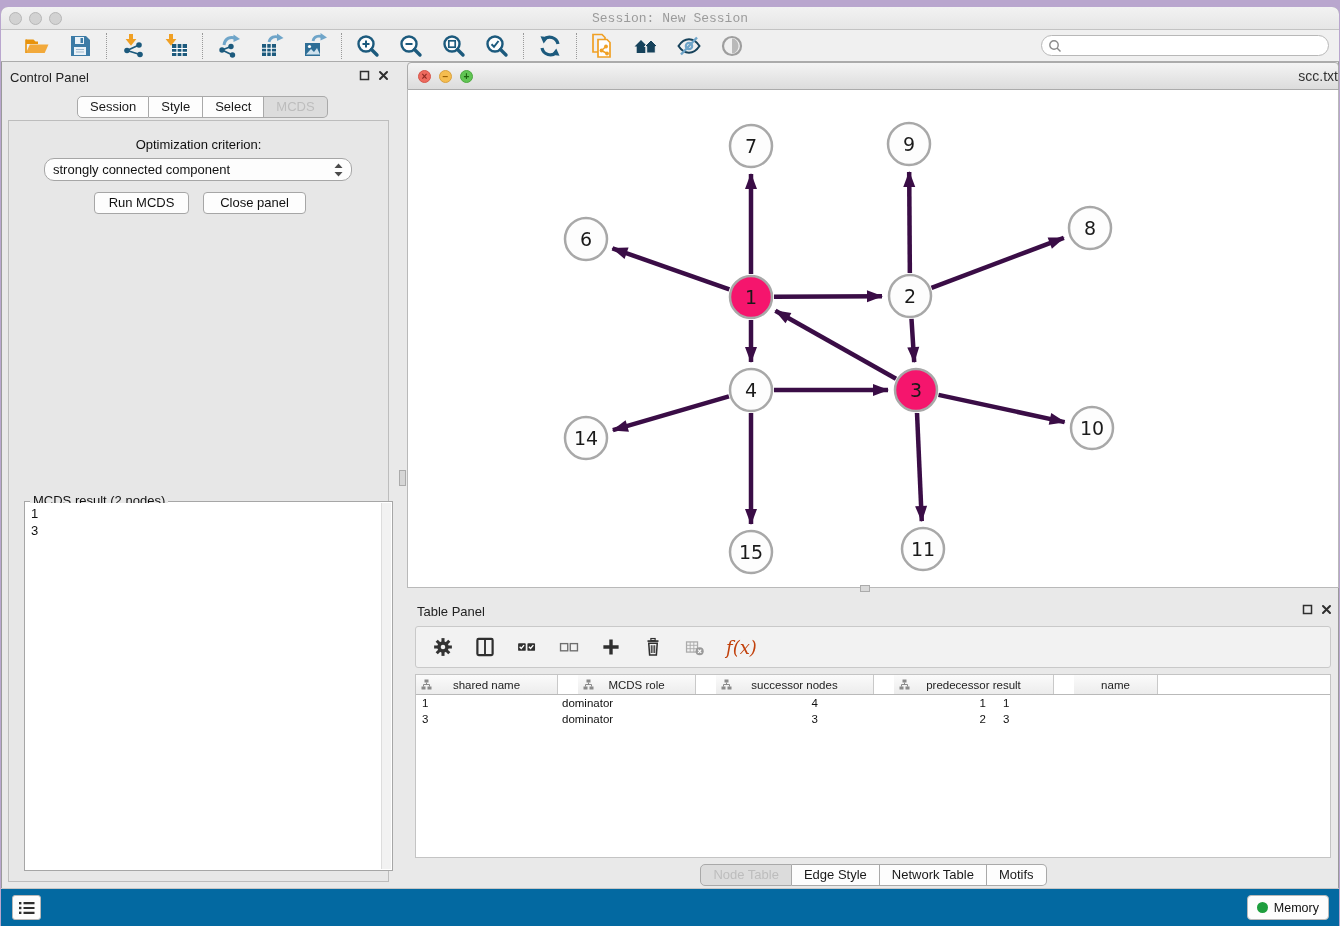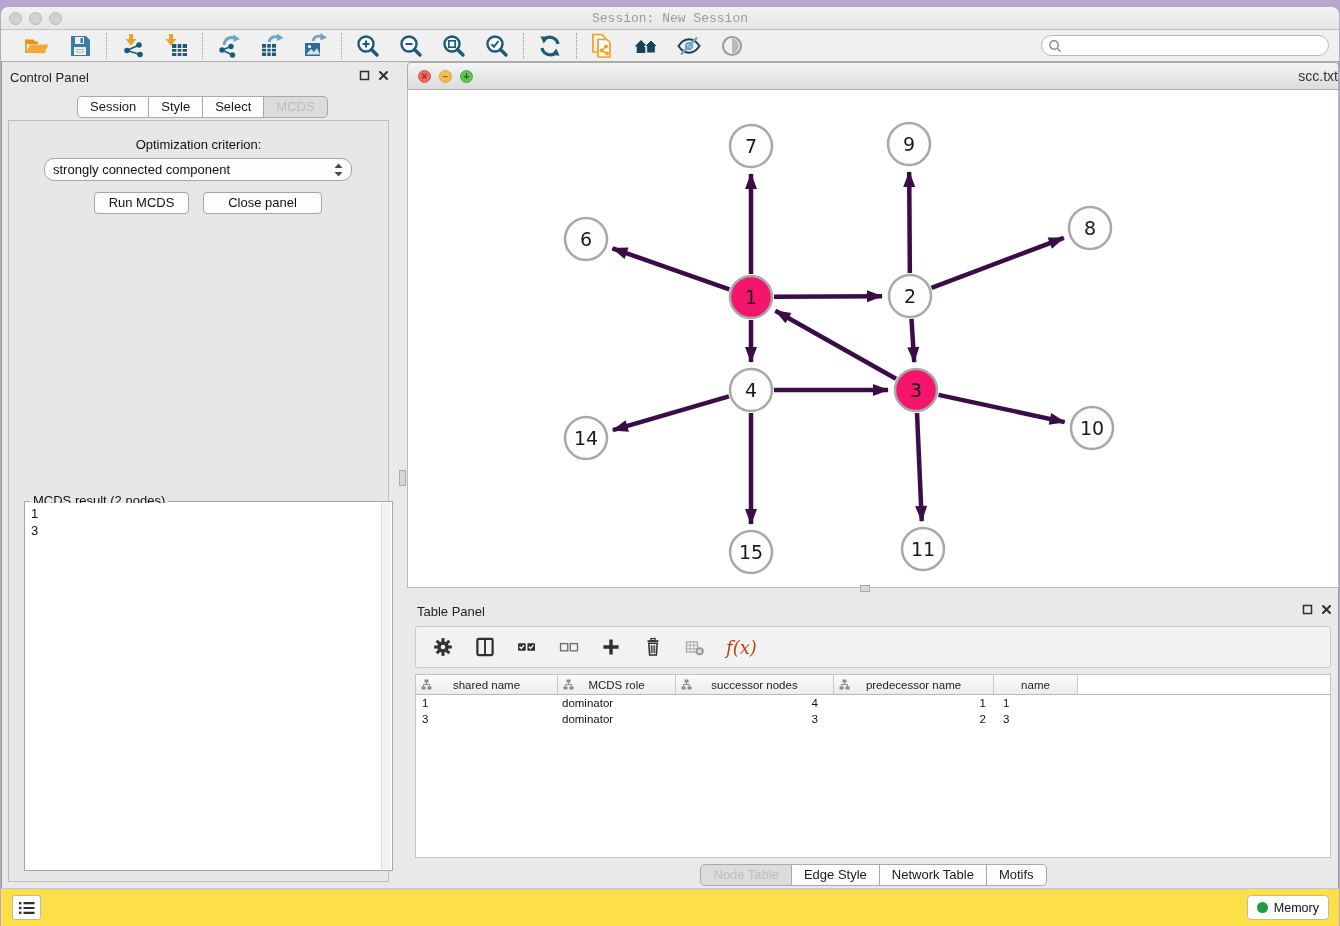--- a/index.html
+++ b/index.html
@@ -49,32 +49,32 @@
   #net-canvas { left:407px; top:90px; width:932px; height:498px; background:#fff; border:1px solid #B9B9B9; border-top:none; }
   #v-grip { left:399px; top:470px; width:7px; height:16px; background:#D6D6D6; border:1px solid #ABABAB; cursor:col-resize; }
   #h-grip { left:860px; top:585px; width:10px; height:7px; background:#D9D9D9; border:1px solid #ABABAB; cursor:row-resize; }
 
   
   #tp-header { left:407px; top:596px; width:933px; height:28px; }
   #tp-toolbar { left:415px; top:626px; width:916px; height:42px; background:#F2F2F2; border:1px solid #C9C9C9; border-radius:3px; display:flex; align-items:center; gap:20px; padding-left:16px; }
   #tp-toolbar .tb-icon { width:22px; height:22px; }
   .fx { font-family:"DejaVu Serif", serif; font-style:italic; font-size:18px; color:#c2410c; cursor:default; }
   #node-table { left:415px; top:674px; width:916px; height:184px; background:#fff; border:1px solid #C4C4C4; }
-  #thead { display:flex; height:20px; border-bottom:1px solid #B9B9B9; }
+  #thead { display:flex; height:20px; border-bottom:1px solid #B9B9B9;gap:20px; }
   .th { position:relative; background:linear-gradient(#FBFBFB,#ECECEC); border-right:1px solid #C9C9C9; display:flex; align-items:center; justify-content:center; font-size:11.5px; color:#222; cursor:pointer; }
   .th svg { position:absolute; left:5px; top:4px; }
   .tr { display:flex; height:16px; }
   .td { font-size:11.5px; color:#111; line-height:16px; overflow:hidden; white-space:nowrap; }
   .td.l { padding-left:6px; } .td.l2 { padding-left:4px; }
   .td.r { text-align:right; padding-right:16px; } .td.r2 { text-align:right; padding-right:8px; }
   .td.n { padding-left:9px; }
   #tp-tabs { left:407px; top:864px; width:933px; display:flex; justify-content:center; }
 
   
-  #statusbar { left:1px; right:1px; bottom:0; height:38px; background:#fde047; border-top:1px solid #C6C6C6; }
+  #statusbar { left:1px; right:1px; bottom:0; height:38px; background:#0369a1; border-top:1px solid #C6C6C6; }
   #list-btn { position:absolute; left:11px; top:6px; width:29px; height:25px; background:#FDFDFD; border:1px solid #B9B9B9; border-radius:3px; display:flex; align-items:center; justify-content:center; cursor:pointer; }
   #memory-btn { position:absolute; right:10px; top:6px; height:25px; padding:0 9px; background:#FDFDFD; border:1px solid #B9B9B9; border-radius:4px; display:flex; align-items:center; gap:6px; font-size:12.5px; color:#111; cursor:pointer; }
   #memory-dot { width:11px; height:11px; border-radius:50%; background:#1E9E3E; }
 </style>
 </head>
 <body>
 
 <div class="abs" id="window-bg"></div>
 
 <div class="abs" id="titlebar">
@@ -218,21 +218,21 @@
 <div class="abs" id="cp-body"></div>
 <div class="abs" id="opt-label">Optimization criterion:</div>
 <div class="abs" id="criterion">
   <span>strongly connected component</span>
   <svg width="9" height="14" viewBox="0 0 9 14">
     <path d="M0.5 5 4.5 0.5 8.5 5z" fill="#4A4A4A"></path>
       <path d="M0.5 9 8.5 9 4.5 13.5z" fill="#4A4A4A"></path>
   </svg>
 </div>
 <button class="btn" style="left:94px; top:192px; width:95px;">Run MCDS</button>
-<button class="btn" style="left:203px; top:192px; width:119px;">Close panel</button>
+<button class="btn" style="left:203px; top:192px; width:103px;">Close panel</button>
 <div class="abs" id="groupbox">
   <legend class="lg">MCDS result (2 nodes)</legend>
   <div id="result-lines">
       <div>1</div>
       <div>3</div>
     </div>
   <div id="result-scroll"></div>
 </div>
 
 <div class="abs" id="net-title">
@@ -372,21 +372,21 @@
         </svg>
         <span>successor nodes</span>
       </div>
       <div class="th" style="width: 160px;">
         <svg width="11" height="11" viewBox="0 0 11 11">
           <rect x="3.5" y="0.5" width="4" height="3" fill="#8A8A8A"></rect>
           <path d="M5.5 3.5v2M2.5 7.5v-2h6v2" stroke="#8A8A8A" fill="none"></path>
           <rect x="0.5" y="7.5" width="4" height="3" fill="#8A8A8A"></rect>
           <rect x="6.5" y="7.5" width="4" height="3" fill="#8A8A8A"></rect>
         </svg>
-        <span>predecessor name</span>
+        <span>predecessor result</span>
       </div>
       <div class="th" style="width: 84px;">
         <span>name</span>
       </div>
     </div>
   <div id="tbody">
       <div class="tr">
         <div class="td l" style="width: 142px;">1</div>
         <div class="td l2" style="width: 118px;">dominator</div>
         <div class="td r" style="width: 158px;">4</div>

